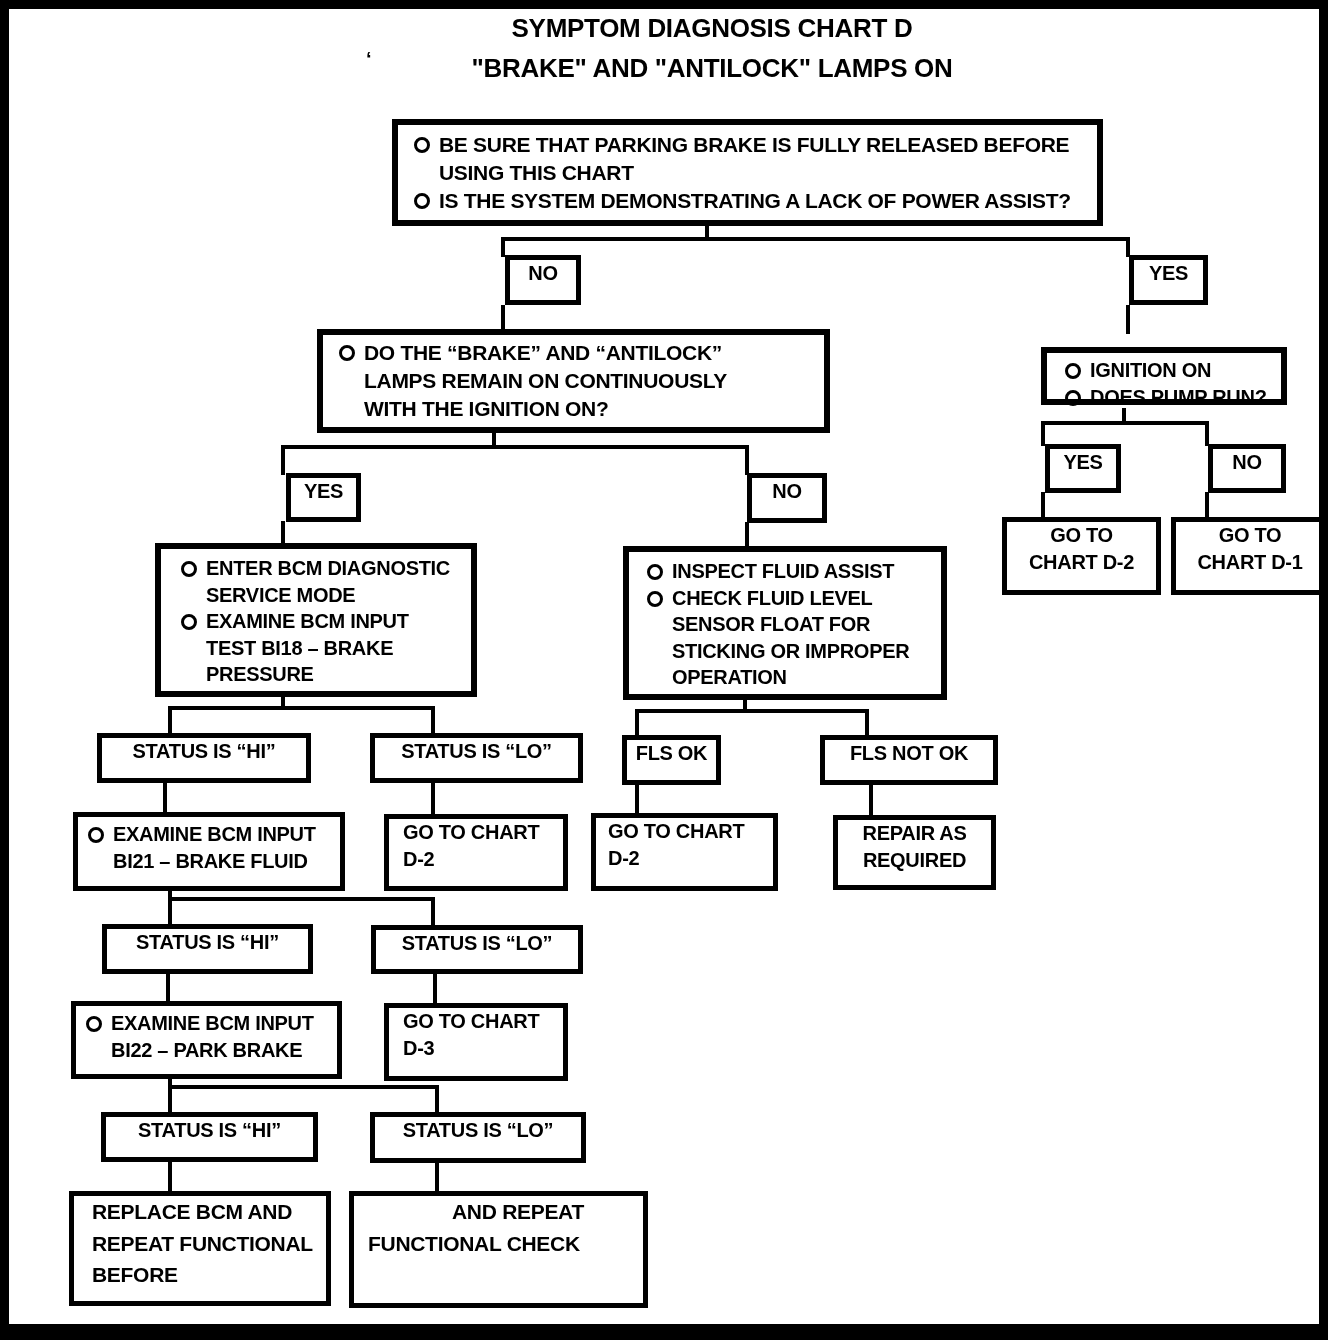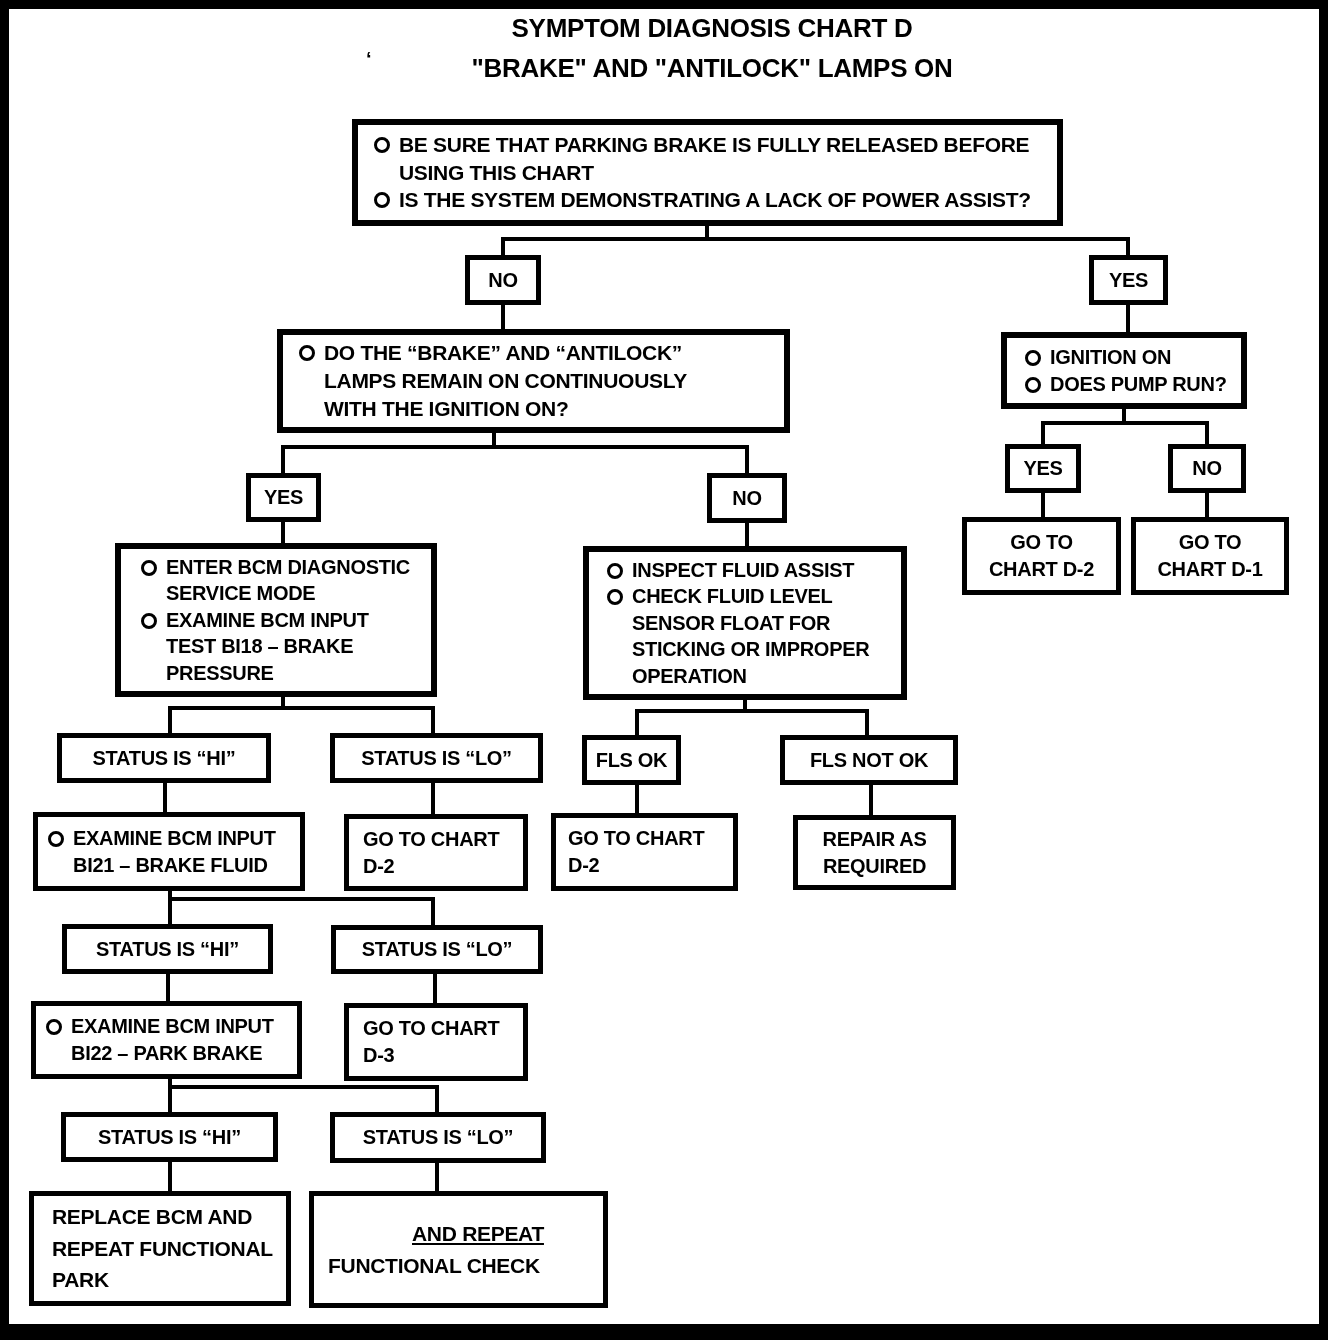--- a/index.html
+++ b/index.html
@@ -7,31 +7,31 @@
     position:relative;width:1328px;height:1340px;background:#fff;overflow:hidden;
     font-family:"Liberation Sans","DejaVu Sans",sans-serif;font-weight:700;color:#000;
   }
   .frame{position:absolute;inset:0;border:9px solid #000;pointer-events:none;}
   .bbar{position:absolute;left:0;bottom:0;width:100%;height:16px;background:#000;}
   .title{position:absolute;left:312px;top:8px;width:800px;text-align:center;
          font-size:26px;line-height:40px;letter-spacing:-0.3px;}
   .artifact{position:absolute;left:366px;top:48px;font-size:20px;}
   
   .n{position:absolute;background:#fff;border:5px solid #000;box-sizing:border-box;
-     display:flex;flex-direction:column;justify-content:center;
-     font-size:20px;line-height:1.33;letter-spacing:-0.3px;}
+     display:flex;flex-direction:column;
+     font-size:20px;line-height:1.33;letter-spacing:-0.3px;margin-left:40px;}
   .n.c{align-items:center;text-align:center;}
   .big{font-size:21px;}
   
   .bl{display:flex;align-items:flex-start;gap:9px;}
   .dot{flex:0 0 auto;width:10px;height:10px;border:3px solid #000;border-radius:50%;margin-top:6px;}
   .bt{white-space:pre-line;}
   
   .lns span{display:block;}
-  .ind{padding-left:84px;text-decoration:underline;}
+  .ind{padding-left:84px;}
   
   .ln{position:absolute;background:#000;}
 </style>
 </head>
 <body>
 
 <div class="page">
 
   <div class="title">
     <div>SYMPTOM DIAGNOSIS CHART D</div>
@@ -60,21 +60,21 @@
 
   <div class="n big" style="left:277px;top:329px;width:513px;height:104px;padding:4px 6px 4px 16px;border-width:6px;">
     <div class="bl">
         <span class="dot"></span>
       <span class="bt">DO THE “BRAKE” AND “ANTILOCK”
 LAMPS REMAIN ON CONTINUOUSLY
 WITH THE IGNITION ON?</span>
       </div>
   </div>
 
-  <div class="n" style="left:1001px;top:332px;width:246px;height:77px;padding:4px 4px 4px 18px;border-width:6px;">
+  <div class="n" style="left:1001px;top:347px;width:246px;height:58px;padding:4px 4px 4px 18px;border-width:6px;">
     <div class="bl">
         <span class="dot"></span>
       <span class="bt">IGNITION ON</span>
       </div>
     <div class="bl">
         <span class="dot"></span>
       <span class="bt">DOES PUMP RUN?</span>
       </div>
   </div>
 
@@ -183,21 +183,21 @@
   <div class="n c" style="left:61px;top:1112px;width:217px;height:50px;">
     <span>STATUS IS “HI”</span>
     </div>
   <div class="n c" style="left:330px;top:1112px;width:216px;height:51px;">
     <span>STATUS IS “LO”</span>
     </div>
 
   <div class="n lns big" style="left:29px;top:1191px;width:262px;height:115px;padding-left:18px;line-height:1.5;">
     <span>REPLACE BCM AND</span>
     <span>REPEAT FUNCTIONAL</span>
-    <span>PARK</span>
+    <span>BEFORE</span>
     </div>
   <div class="n lns big" style="left:309px;top:1191px;width:299px;height:117px;padding-left:14px;line-height:1.5;">
     <span class="ind">AND REPEAT</span>
     <span>FUNCTIONAL CHECK</span>
     </div>
 
   <i class="ln" style="left:705px;top:226px;width:4px;height:15px;"></i>
   <i class="ln" style="left:501px;top:237px;width:629px;height:4px;"></i>
   <i class="ln" style="left:501px;top:237px;width:4px;height:20px;"></i>
   <i class="ln" style="left:1126px;top:237px;width:4px;height:20px;"></i>

